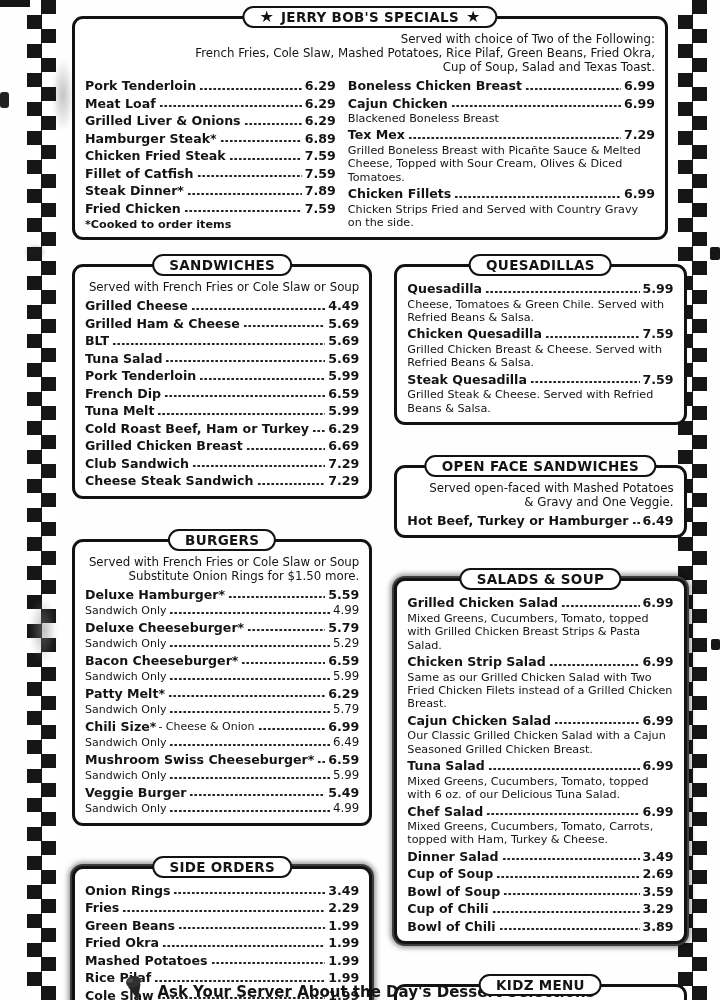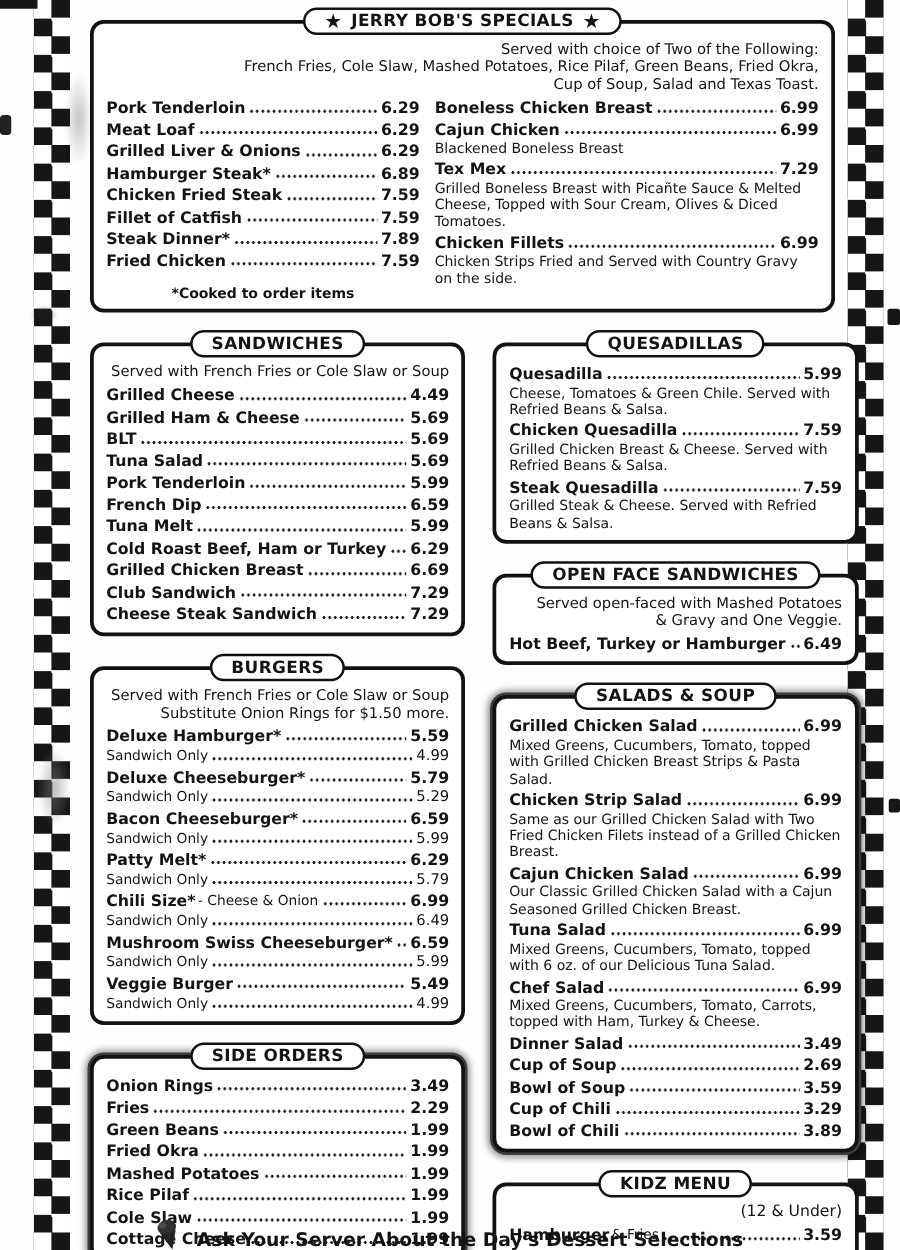--- a/index.html
+++ b/index.html
@@ -24,30 +24,30 @@
 
   .row{display:flex;align-items:flex-end}
   .nm{font-weight:700;font-size:12.6px;line-height:17.5px;white-space:nowrap}
   .sfx{font-size:11px;line-height:16.5px;white-space:nowrap;margin-left:2px}
   .pr{font-weight:700;font-size:12.6px;line-height:17.5px}
   .leader{flex:1 1 auto;min-width:8px;height:4px;margin:0 3px 4px;
         background:radial-gradient(circle,#1a1a1a 1px,transparent 1.35px) left bottom/4.5px 4px repeat-x}
   .desc{font-size:11.2px;line-height:13.4px;margin:0 0 1px}
   .iw.sub .nm{font-weight:400;font-size:11px;line-height:15.5px}
   .iw.sub .pr{font-weight:400;font-size:11.8px;line-height:15.5px}
-  .footnote{text-align:center;font-weight:700;font-size:11.2px;margin-top:11px}
+  .footnote{text-align:left;font-weight:700;font-size:11.2px;margin-top:1px}
 
   .specials{margin-top:10px}
   .twocol{display:flex;gap:12px}
   .colL{flex:0 0 44%}
   .colR{flex:1 1 auto}
 
   .cols{display:flex;gap:22px;margin-top:24px;align-items:flex-start}
   .colstack{display:flex;flex-direction:column;flex:1 1 0}
-  .colstack .box{margin-top:24px}
+  .colstack .box{margin-top:40px}
   .colstack .box:first-child{margin-top:0}
 
   .footer{position:absolute;left:0;top:981px;width:100%;display:flex;justify-content:center;
         align-items:flex-end;gap:12px;font-weight:700;font-size:15px}
   .footer .cone{transform:rotate(-14deg);margin-top:-6px}
 
   .artifact{position:absolute;pointer-events:none}
 </style>
 </head>
 <body>

